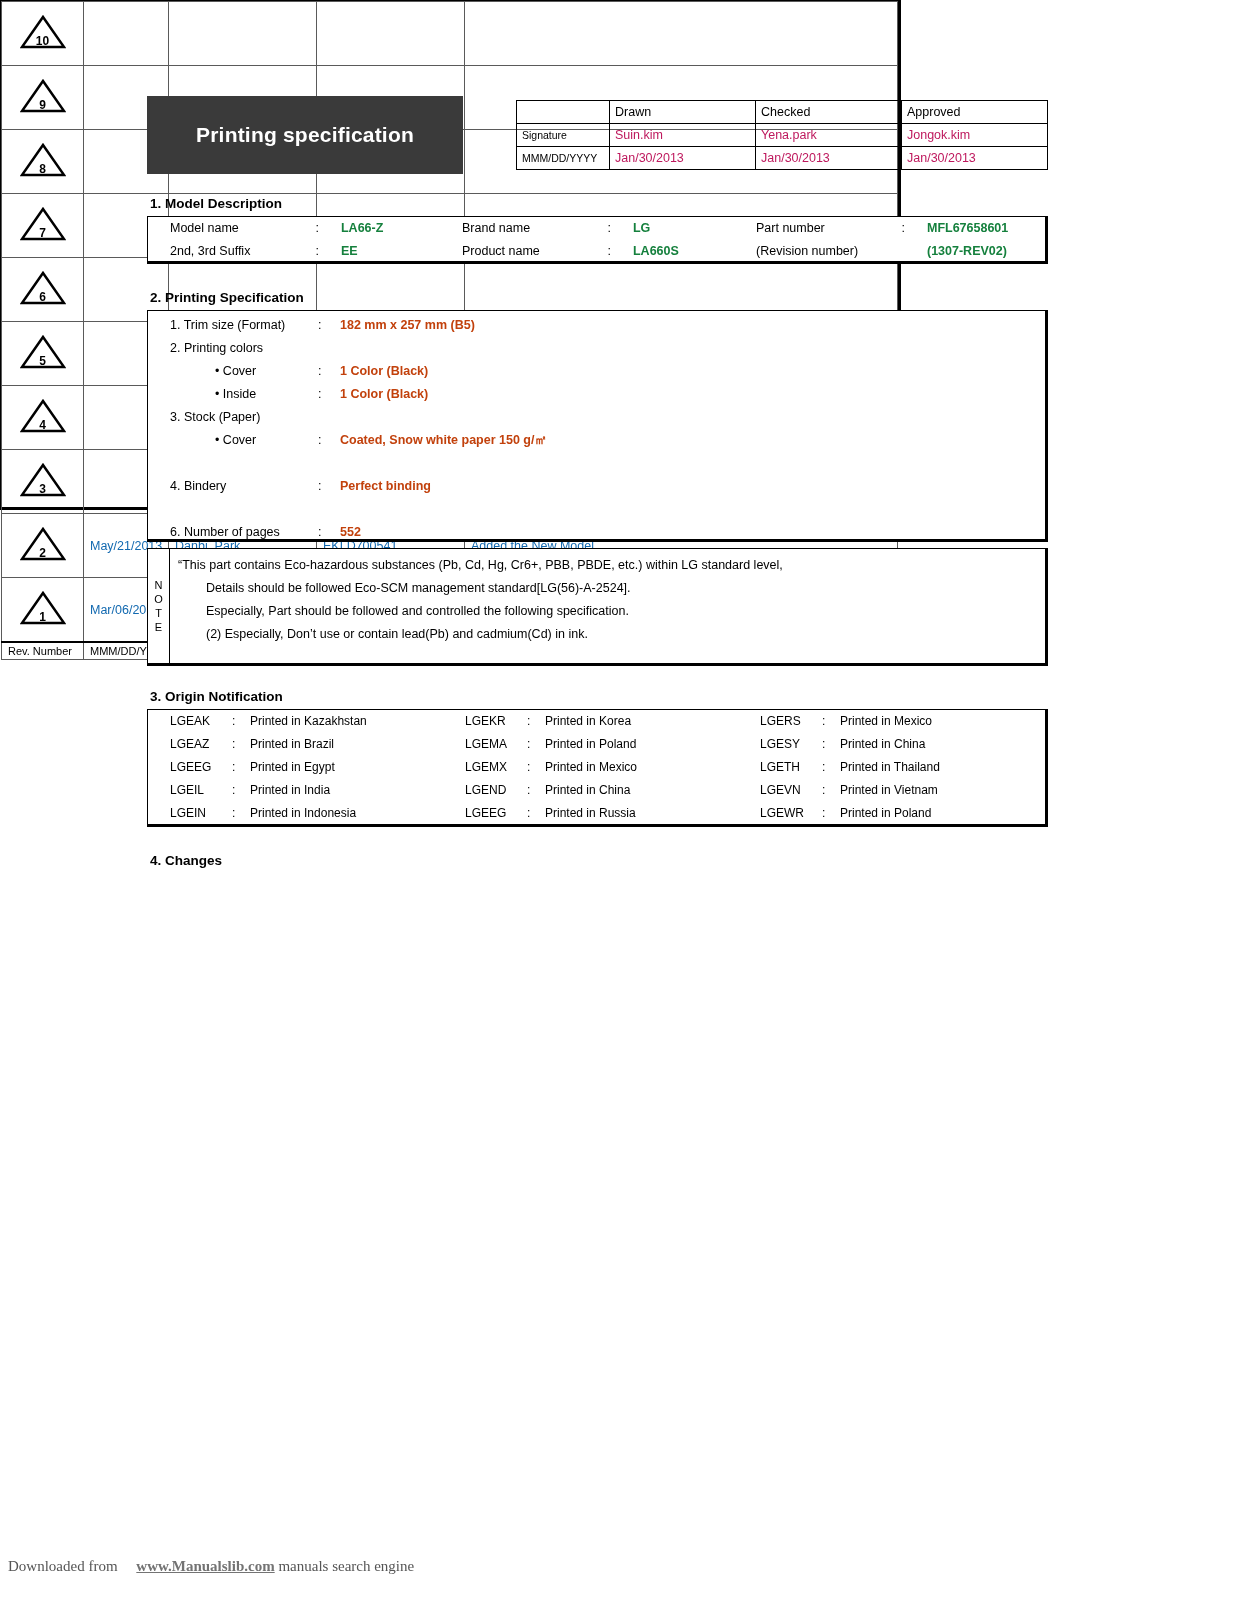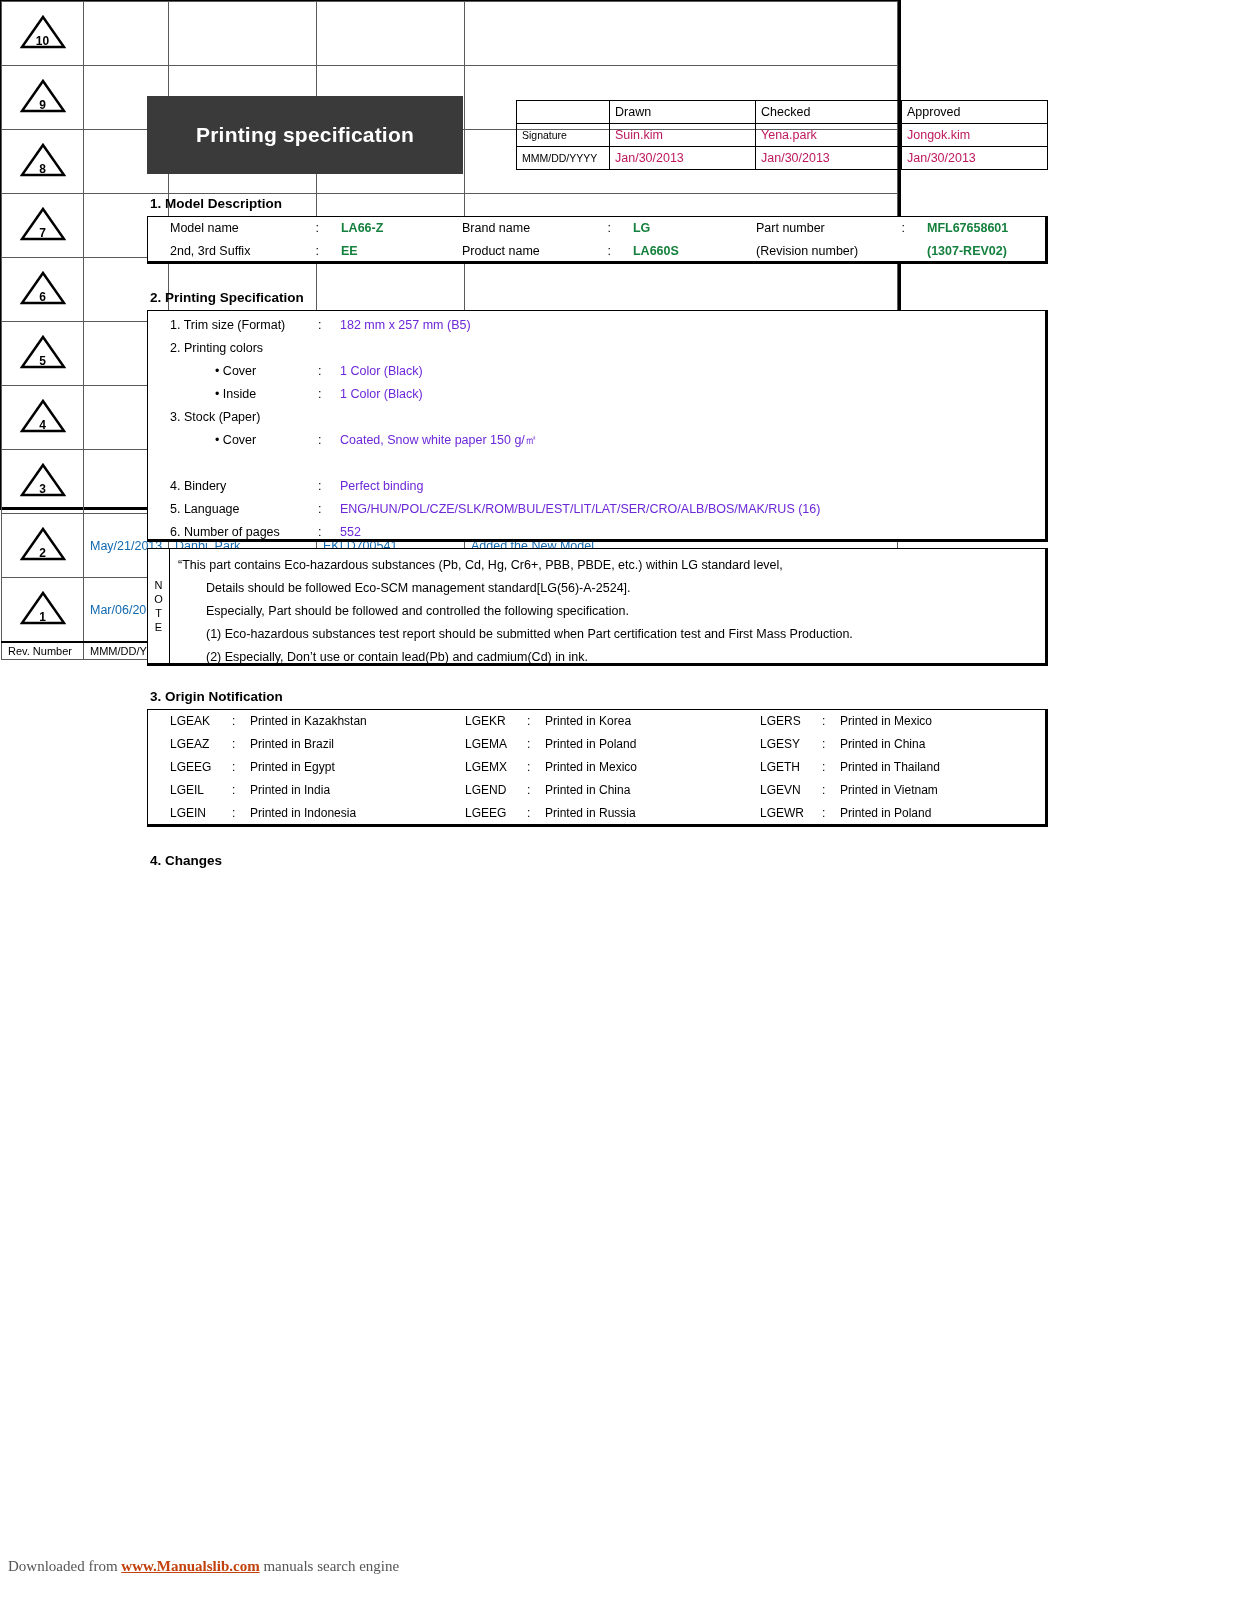--- a/index.html
+++ b/index.html
@@ -56,21 +56,21 @@
   .md-label { font-size:12.5px; }
   .md-val { font-weight:bold; color:#15803d; font-size:12.5px; }
   .colon { font-size:12.5px; }
 
   
   #spec-box { left:147px; top:310px; width:901px; height:232px; }
   .sp-row { position:absolute; left:22px; height:23px; line-height:23px; font-size:12.5px; white-space:nowrap; }
   .sp-row .k { display:inline-block; width:148px; }
   .sp-row .k.ind { padding-left:45px; width:148px; }
   .sp-row .c { display:inline-block; width:22px; }
-  .sp-row .v { font-weight:normal; color:#6d28d9; }
+  .sp-row .v { font-weight:bold; color:#c2410c; }
 
   
   #note-box { left:147px; top:548px; width:901px; height:118px; }
   #note-label {
     position:absolute; left:0; top:0; width:22px; height:100%;
     border-right:1px solid #000;
     display:flex; flex-direction:column; align-items:center; justify-content:center;
     font-size:11px; line-height:14px;
   }
   .note-lines { position:absolute; left:30px; top:5px; right:6px; }
@@ -102,21 +102,21 @@
     position:absolute; left:0; right:0; bottom:2px;
     text-align:center; font-size:12px; font-weight:bold; color:#000;
   }
 
   
   #watermark {
     position:absolute; left:8px; top:1558px;
     font-family:"Liberation Serif", serif;
     font-size:15px; color:#555;
   }
-  #watermark a { color:#c2410c; text-decoration:underline; font-weight:bold; }
+  #watermark a { color:#737373; text-decoration:underline; font-weight:bold;margin-left:15px; }
 </style>
 </head>
 <body>
 
 <div class="page">
 
   <div class="header-row">
     <div class="title-box">Printing specification</div>
 
     <table class="sigtable">
@@ -182,36 +182,34 @@
   <div class="sec-h" style="top:290px">2. Printing Specification</div>
 
   <div class="box" id="spec-box">
     <div class="sp-row" style="top:3px"><span class="k">1. Trim size (Format)</span><span class="c">:</span><span class="v">182 mm x 257 mm (B5)</span></div>
     <div class="sp-row" style="top:26px"><span class="k">2. Printing colors</span><span class="c"></span><span class="v"></span></div>
     <div class="sp-row" style="top:49px"><span class="k ind">• Cover</span><span class="c">:</span><span class="v">1 Color (Black)</span></div>
     <div class="sp-row" style="top:72px"><span class="k ind">• Inside</span><span class="c">:</span><span class="v">1 Color (Black)</span></div>
     <div class="sp-row" style="top:95px"><span class="k">3. Stock (Paper)</span><span class="c"></span><span class="v"></span></div>
     <div class="sp-row" style="top:118px"><span class="k ind">• Cover</span><span class="c">:</span><span class="v">Coated, Snow white paper 150 g/㎡</span></div>
     <div class="sp-row" style="top:164px"><span class="k">4. Bindery</span><span class="c">:</span><span class="v">Perfect binding</span></div>
-    <div class="sp-row" style="top:187px"><span class="k">5. Language</span><span class="c">:</span><span class="v">ENG/HUN/POL/CZE/SLK/ROM/BUL/EST/LIT/LAT/SER/CRO/ALB/BOS/MAK/RUS (16)</span></div>
     <div class="sp-row" style="top:210px"><span class="k">6. Number of pages</span><span class="c">:</span><span class="v">552</span></div>
   </div>
 
   <div class="box" id="note-box">
     <div id="note-label">
       <span>N</span>
       <span>O</span>
       <span>T</span>
       <span>E</span>
     </div>
     <div class="note-lines">
       <div>“This part contains Eco-hazardous substances (Pb, Cd, Hg, Cr6+, PBB, PBDE, etc.) within LG standard level,</div>
       <div class="i1">Details should be followed Eco-SCM management standard[LG(56)-A-2524].</div>
       <div class="i1">Especially, Part should be followed and controlled the following specification.</div>
-      <div class="i1">(1) Eco-hazardous substances test report should be submitted when Part certification test and First Mass Production.</div>
       <div class="i1">(2) Especially, Don’t use or contain lead(Pb) and cadmium(Cd) in ink.</div>
     </div>
   </div>
 
   <div class="sec-h" style="top:689px">3. Origin Notification</div>
 
   <div class="box" id="origin-box">
 
     <div class="og" style="left:22px;  top:4px;"><span class="code">LGEAK</span><span class="c">:</span><span>Printed in Kazakhstan</span></div>
     <div class="og" style="left:22px;  top:27px;"><span class="code">LGEAZ</span><span class="c">:</span><span>Printed in Brazil</span></div>

